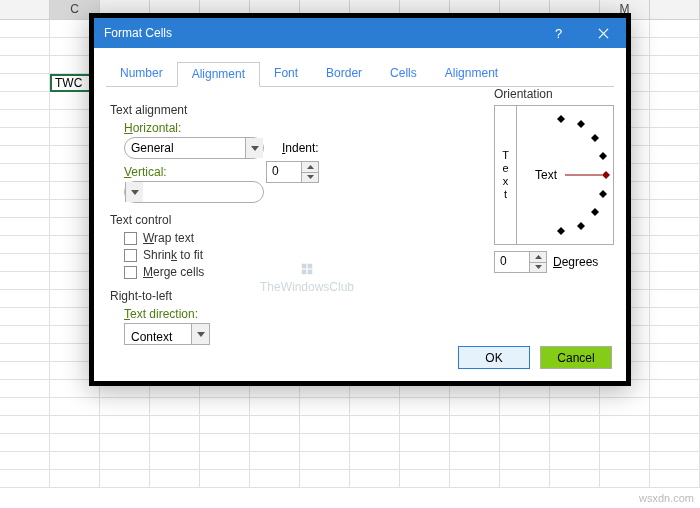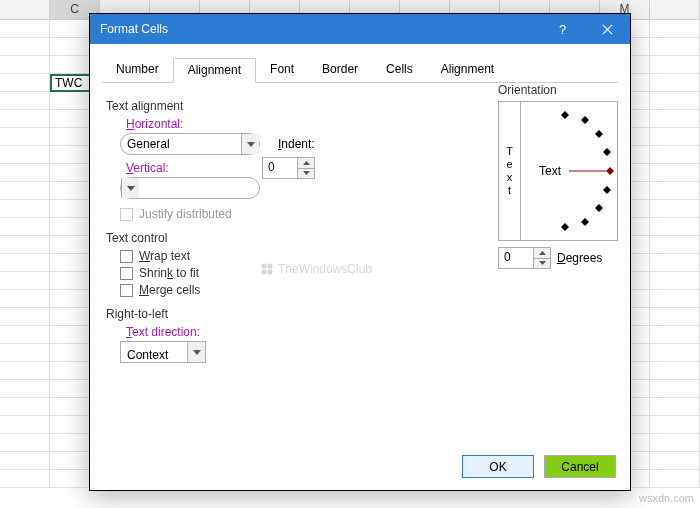--- a/index.html
+++ b/index.html
@@ -9,35 +9,35 @@
 .sheet { position: absolute; left: 0; top: 0; width: 700px; height: 508px; }
 .colhead { display: flex; height: 20px; background: #f3f3f3; border-bottom: 1px solid #d0d0d0; }
 .colhead div { flex: 0 0 50px; text-align: center; color: #444; border-right: 1px solid #d0d0d0; line-height: 19px; }
 .colhead div.sel { background: #d6d6d6; }
 .rows { }
 .row { display: flex; height: 18px; }
 .row div { flex: 0 0 50px; border-right: 1px solid #e0e0e0; border-bottom: 1px solid #e0e0e0; padding: 0 3px; line-height: 17px; }
 .row div.active { border: 2px solid #217346; line-height: 14px; }
 
 
-.dialog { position: absolute; left: 89px; top: 13px; width: 542px; height: 478px; background: #fff; box-shadow: 0 5px 25px rgba(0,0,0,0.3); border: 1px solid #000000; }
+.dialog { position: absolute; left: 89px; top: 13px; width: 542px; height: 373px; background: #fff; box-shadow: 0 5px 25px rgba(0,0,0,0.3); border: 5px solid #000000; }
 .titlebar { height: 30px; background: #2b7cd3; color: #fff; display: flex; align-items: center; padding-left: 10px; }
 .titlebar .title { flex: 1; font-size: 12px; }
 .titlebar .tbtn { width: 45px; height: 30px; display: flex; align-items: center; justify-content: center; color: #fff; font-size: 13px; }
 .titlebar .tbtn svg { stroke: #fff; stroke-width: 1.3; fill: none; }
 
 .body { position: relative; padding: 10px 12px; height: calc(100% - 30px); }
 .tabs { display: flex; border-bottom: 1px solid #ccc; height: 25px; margin-top: 4px; }
-.tab { padding: 4px 14px 0; color: #000000; cursor: pointer; }
+.tab { padding: 4px 14px 0; color: #3b82f6; cursor: pointer; }
 .tab.active { border: 1px solid #ccc; border-bottom: 1px solid #fff; background: #fff; margin-bottom: -1px; }
 
 .content { position: relative; padding: 10px 4px 0 4px; }
 
 .group-label { color: #333; margin: 6px 0 4px 0; }
-.field-label { color: #a21caf; margin: 2px 0 2px 20px; }
+.field-label { color: #4d7c0f; margin: 2px 0 2px 14px; }
 .field-label u { text-decoration: underline; }
 
 .combo { display: inline-flex; align-items: center; margin-left: 14px; border: 1px solid #adadad; height: 22px; background: #fff; }
 .combo .val { padding: 0 6px; flex: 1; }
 .combo .drop { width: 18px; height: 100%; border-left: 1px solid #adadad; display: flex; align-items: center; justify-content: center; background: #f0f0f0; }
 .combo .drop svg { width: 8px; height: 5px; }
 .combo.w1 { width: 140px; border-radius: 11px; }
 .combo.w2 { width: 86px; align-items: flex-end; }
 
 .spinner { display: inline-flex; align-items: stretch; border: 1px solid #adadad; height: 22px; background: #fff; }
@@ -59,21 +59,21 @@
 .orient-box { border: 1px solid #adadad; height: 140px; display: flex; background: #fff; margin-top: 4px; }
 .orient-vert { width: 22px; border-right: 1px solid #adadad; display: flex; flex-direction: column; justify-content: center; align-items: center; gap: 2px; }
 .orient-vert span { line-height: 1; font-size: 11px; }
 .orient-arc { flex: 1; position: relative; }
 .orient-ctrl { display: flex; align-items: center; gap: 6px; margin-top: 6px; }
 
 .footer { position: absolute; bottom: 12px; right: 14px; display: flex; gap: 10px; }
 .btn { min-width: 72px; height: 23px; border: 1px solid #adadad; background: #84cc16; display: flex; align-items: center; justify-content: center; cursor: pointer; }
 .btn.primary { border: 1.5px solid #2b7cd3; background: #e5f1fb; }
 
-.watermark { position: absolute; left: 260px; top: 262px; color: #cfd8df; font-size: 13px; pointer-events: none; display: flex; align-items: center; gap: 4px; }
+.watermark { position: absolute; left: 260px; top: 262px; color: #cfd8df; font-size: 13px; pointer-events: none; display: flex; align-items: center; gap: 4px; flex-direction: column; }
 .watermark svg { width: 14px; height: 14px; fill: #cfd8df; }
 
 .credit { position: absolute; right: 6px; bottom: 4px; color: #bbb; font-size: 11px; }
 </style>
 </head>
 <body>
 
 <div class="sheet">
   <div class="colhead">
     <div></div>
@@ -571,24 +571,20 @@
                 </div>
               <div>
                   <svg viewBox="0 0 7 4">
                     <path d="M0 0 L3.5 4 L7 0 Z" fill="#555"></path>
                   </svg>
                 </div>
             </span>
           </div>
         </div>
 
-        <div class="chk disabled" style="margin-top:8px;">
-          <span class="box"></span>
-          <span>Justify distributed</span>
-        </div>
 
         <div class="group-label" style="margin-top:10px;">Text control</div>
         <div class="chk">
           <span class="box"></span>
           <span><u>W</u>rap text</span>
         </div>
         <div class="chk">
           <span class="box"></span>
           <span>Shrin<u>k</u> to fit</span>
         </div>

